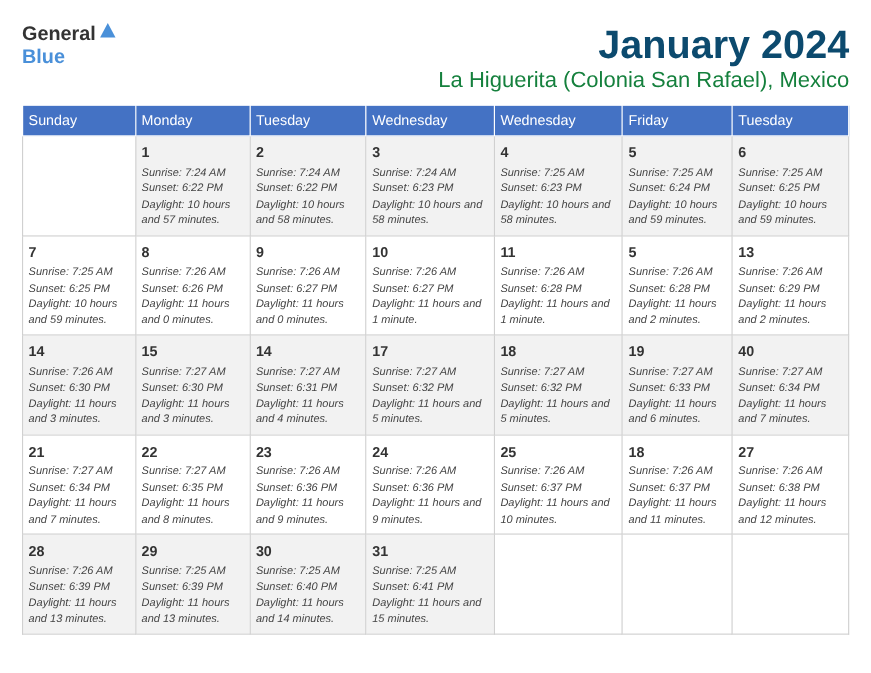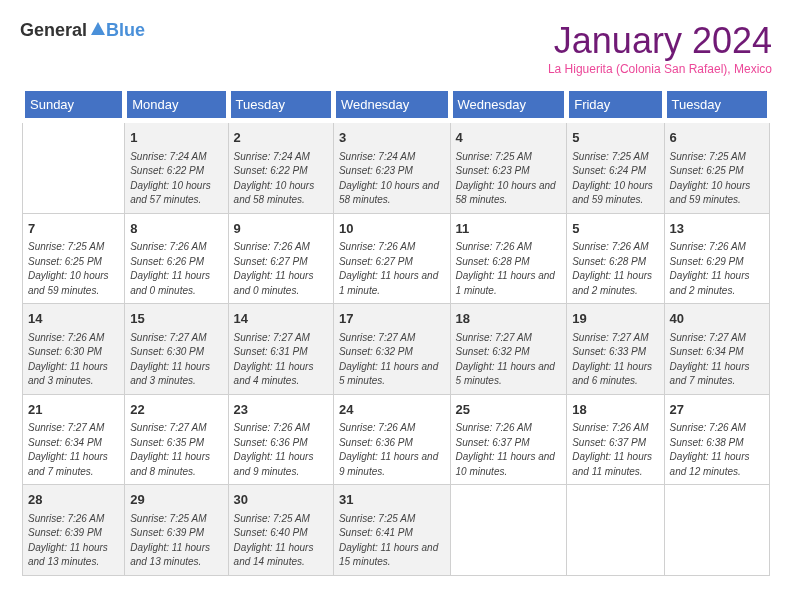--- a/index.html
+++ b/index.html
@@ -11,54 +11,54 @@
       padding: 20px;
     }
     .header {
       display: flex;
       justify-content: space-between;
       align-items: flex-start;
       margin-bottom: 10px;
     }
     .logo {
       display: flex;
-      flex-direction: row;
+      flex-direction: column;
       align-items: flex-start;
     }
     .logo-line {
       display: flex;
       align-items: center;
     }
     .title-section {
       text-align: right;
     }
     .month-title {
       font-size: 36px;
-      font-weight: normal;
-      color: #701a75;
+      font-weight: bold;
+      color: #0c4a6e;
     }
     .location-title {
-      font-size: 12px;
-      color: #ec4899;
+      font-size: 20px;
+      color: #15803d;
     }
     table {
       width: 100%;
       border-collapse: collapse;
       font-size: 11px;
     }
     thead tr {
       background-color: #4472c4;
       color: #fff;
     }
     thead th {
       padding: 6px 5px;
       text-align: left;
       font-size: 13px;
       font-weight: normal;
-      border: 5px solid #ffffff;
+      border: 1px solid #ffffff;
     }
     tbody tr {
       vertical-align: top;
     }
     tbody tr:nth-child(odd) {
       background-color: #f2f2f2;
     }
     tbody tr:nth-child(even) {
       background-color: #fff;
     }

